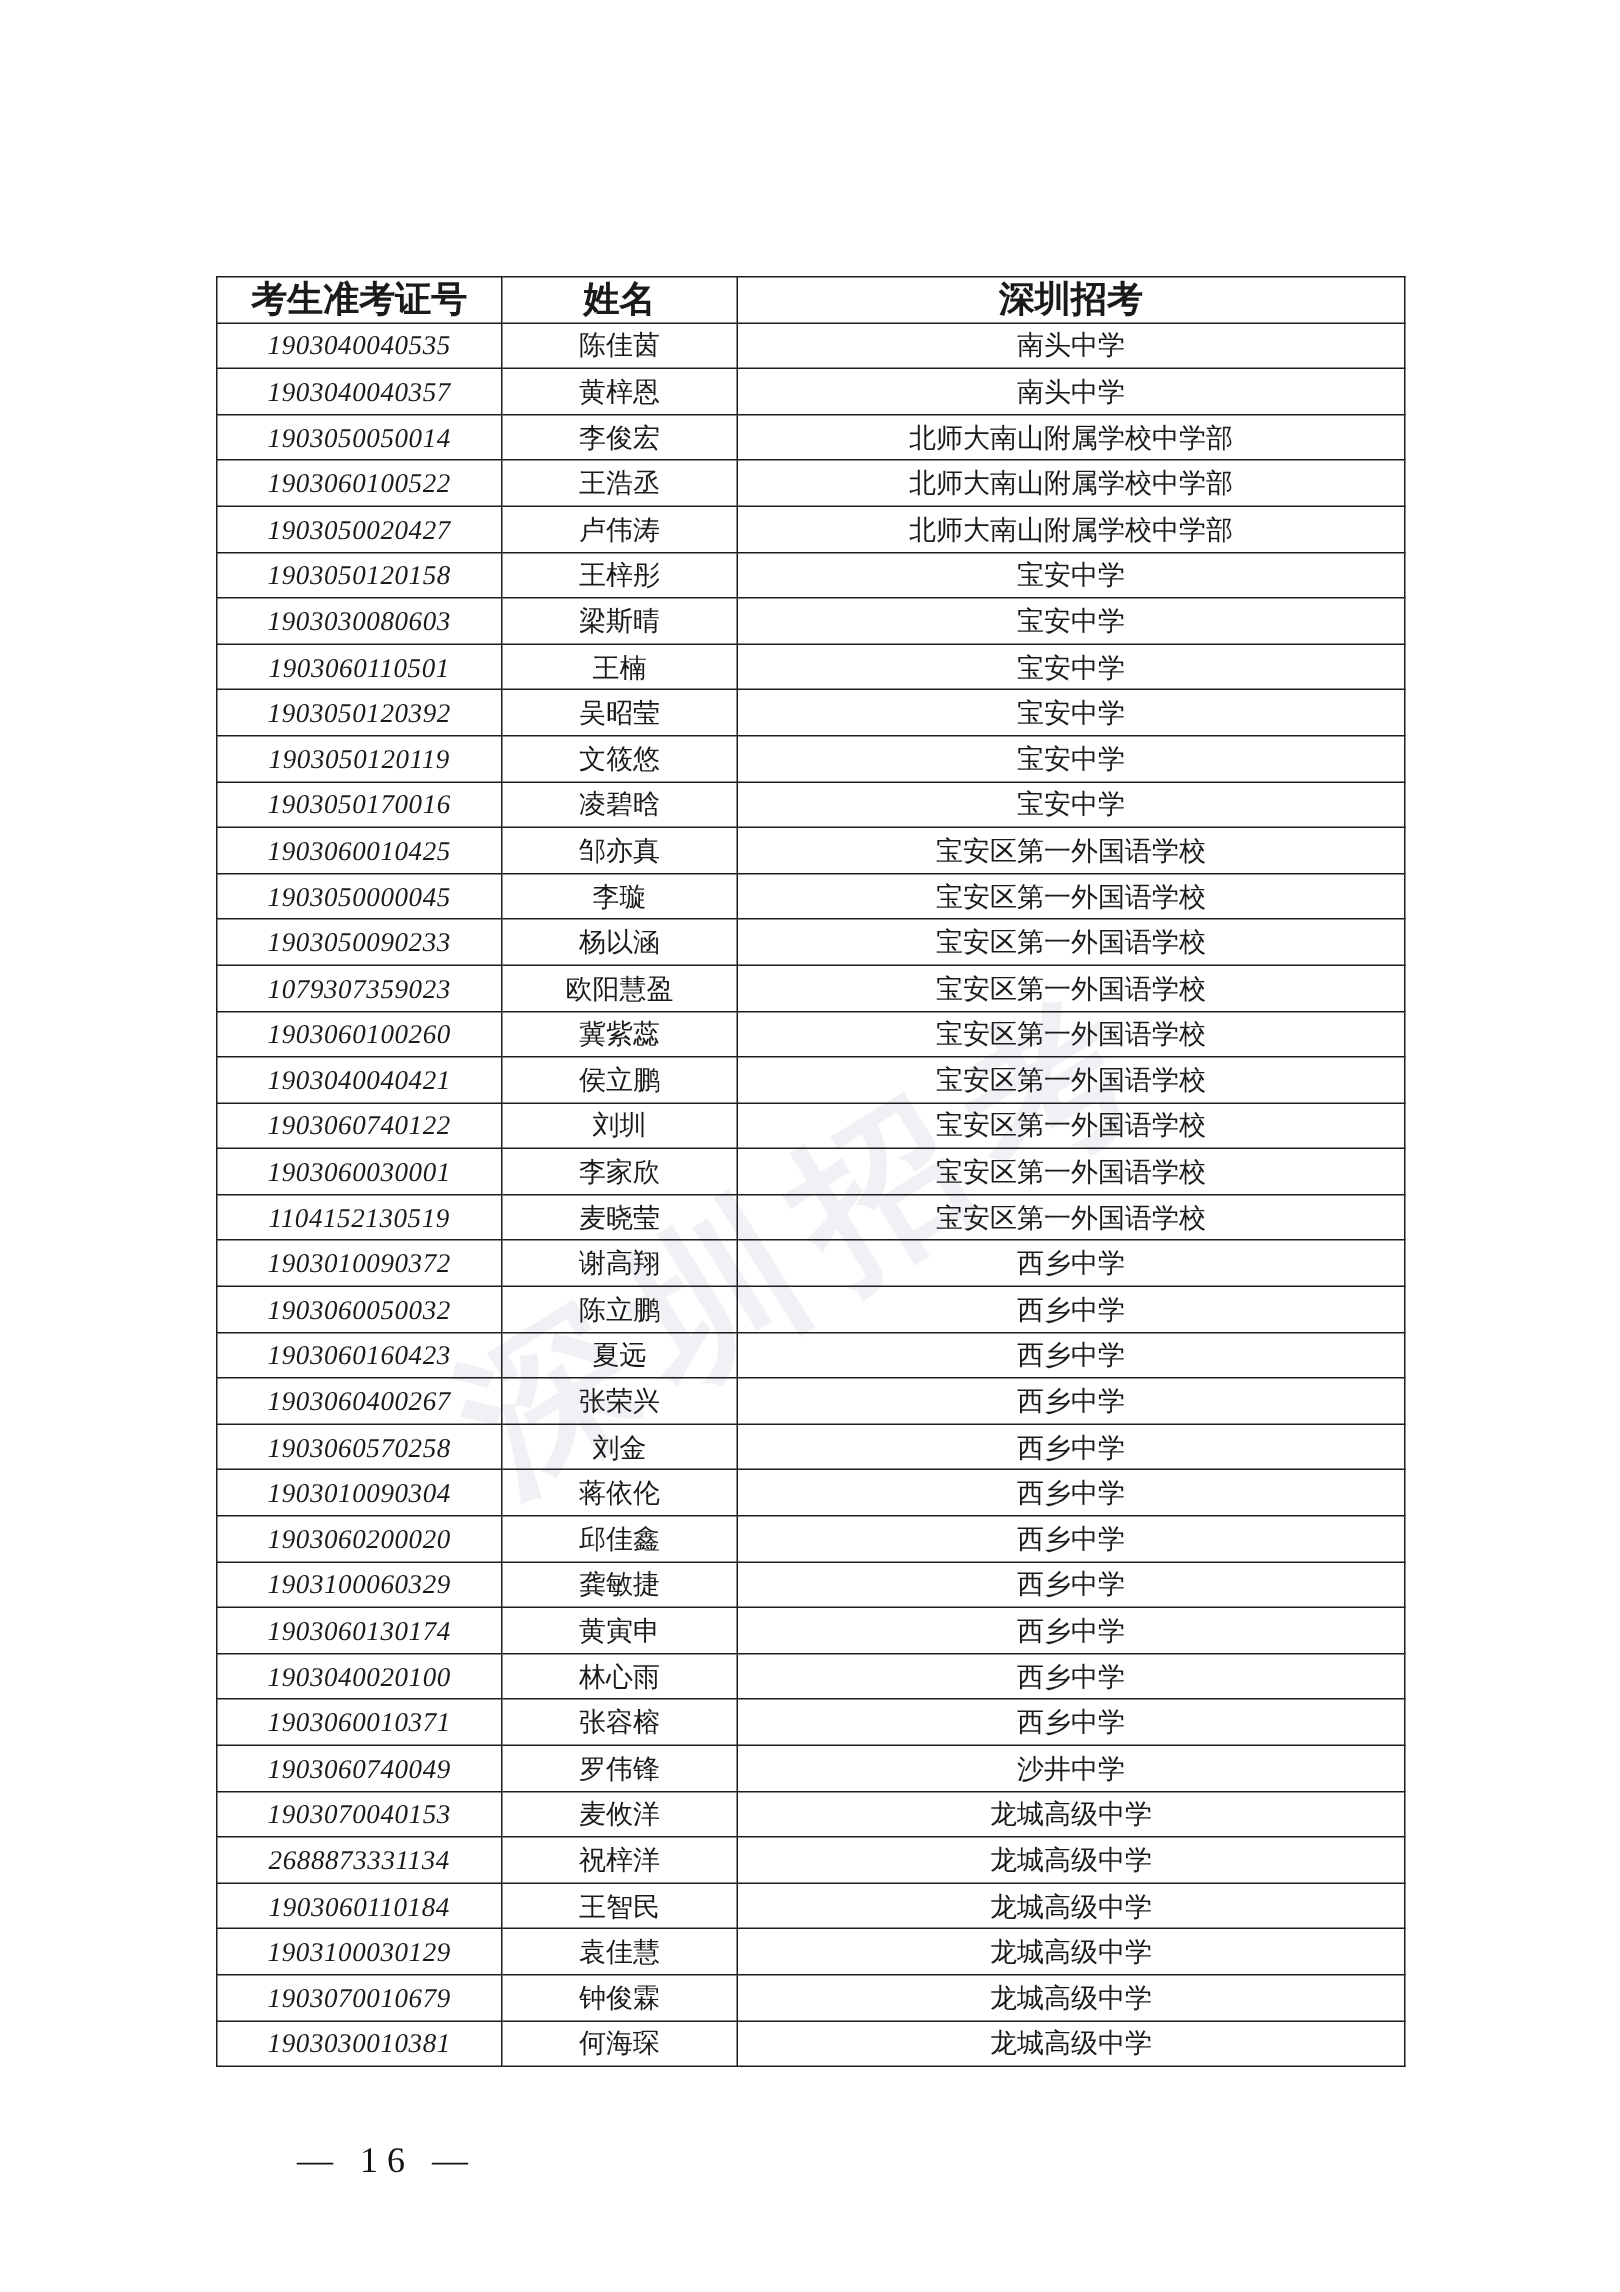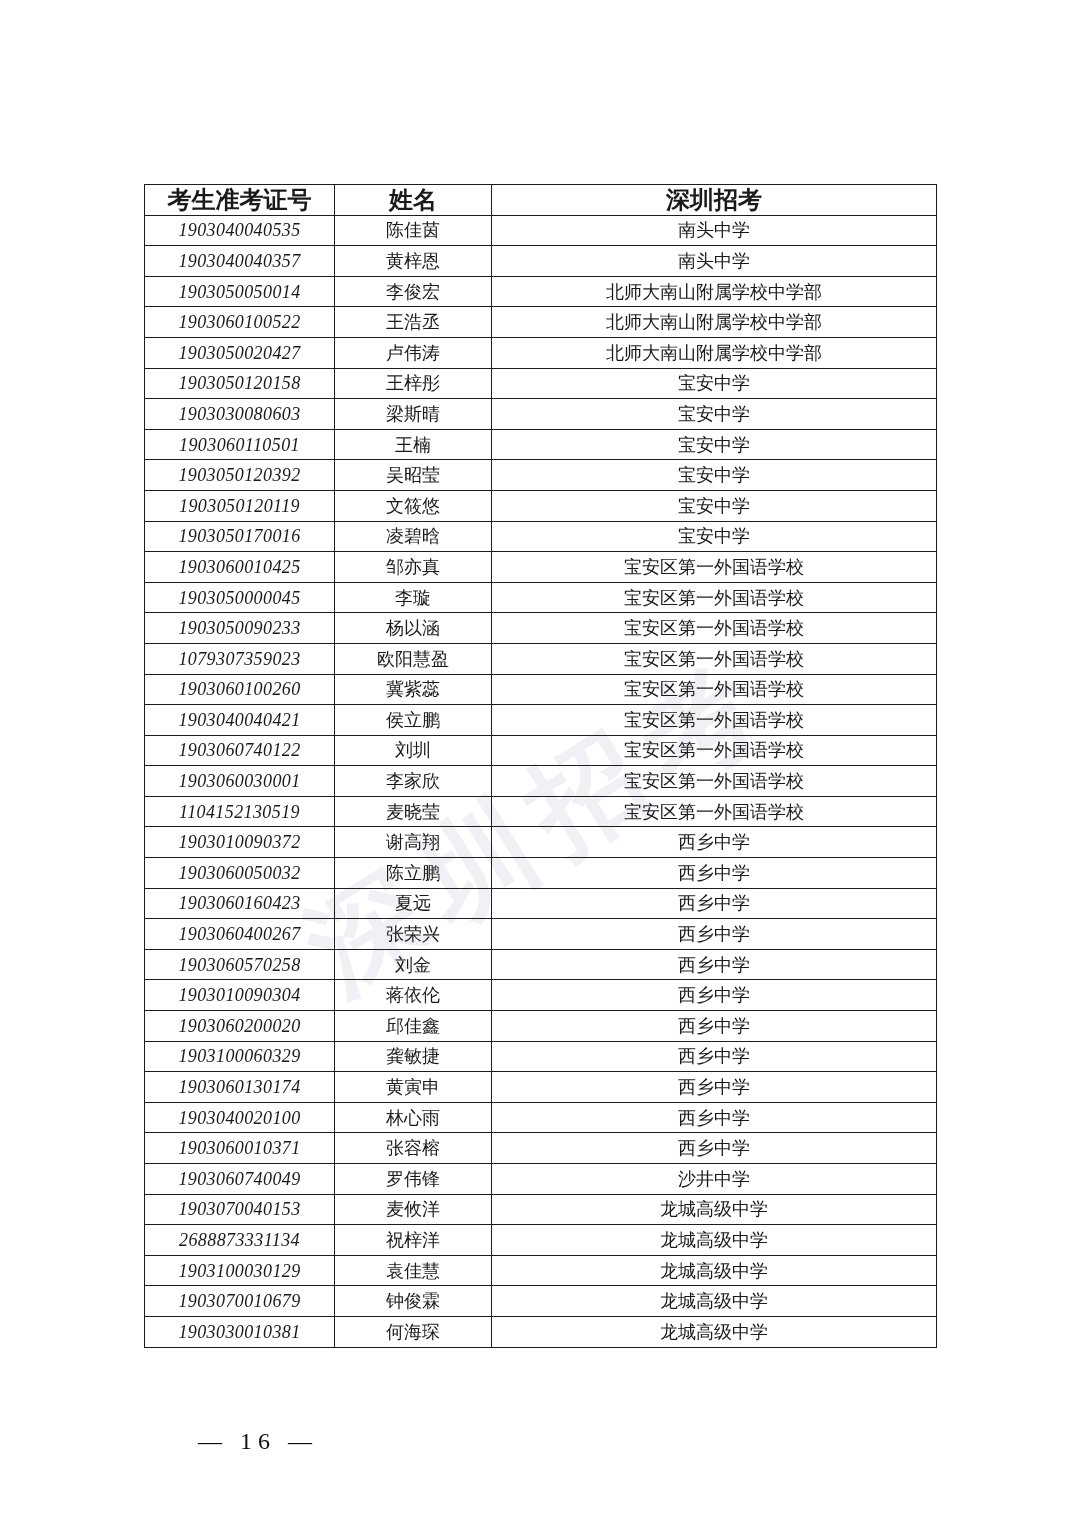--- a/index.html
+++ b/index.html
@@ -279,20 +279,25 @@
             <td class="cell-id">1903070040153</td>
             <td class="cell-name">麦攸洋</td>
             <td class="cell-school">龙城高级中学</td>
           </tr>
           <tr>
             <td class="cell-id">2688873331134</td>
             <td class="cell-name">祝梓洋</td>
             <td class="cell-school">龙城高级中学</td>
           </tr>
           <tr>
+            <td class="cell-id">1903060110184</td>
+            <td class="cell-name">王智民</td>
+            <td class="cell-school">龙城高级中学</td>
+          </tr>
+          <tr>
             <td class="cell-id">1903100030129</td>
             <td class="cell-name">袁佳慧</td>
             <td class="cell-school">龙城高级中学</td>
           </tr>
           <tr>
             <td class="cell-id">1903070010679</td>
             <td class="cell-name">钟俊霖</td>
             <td class="cell-school">龙城高级中学</td>
           </tr>
           <tr>

